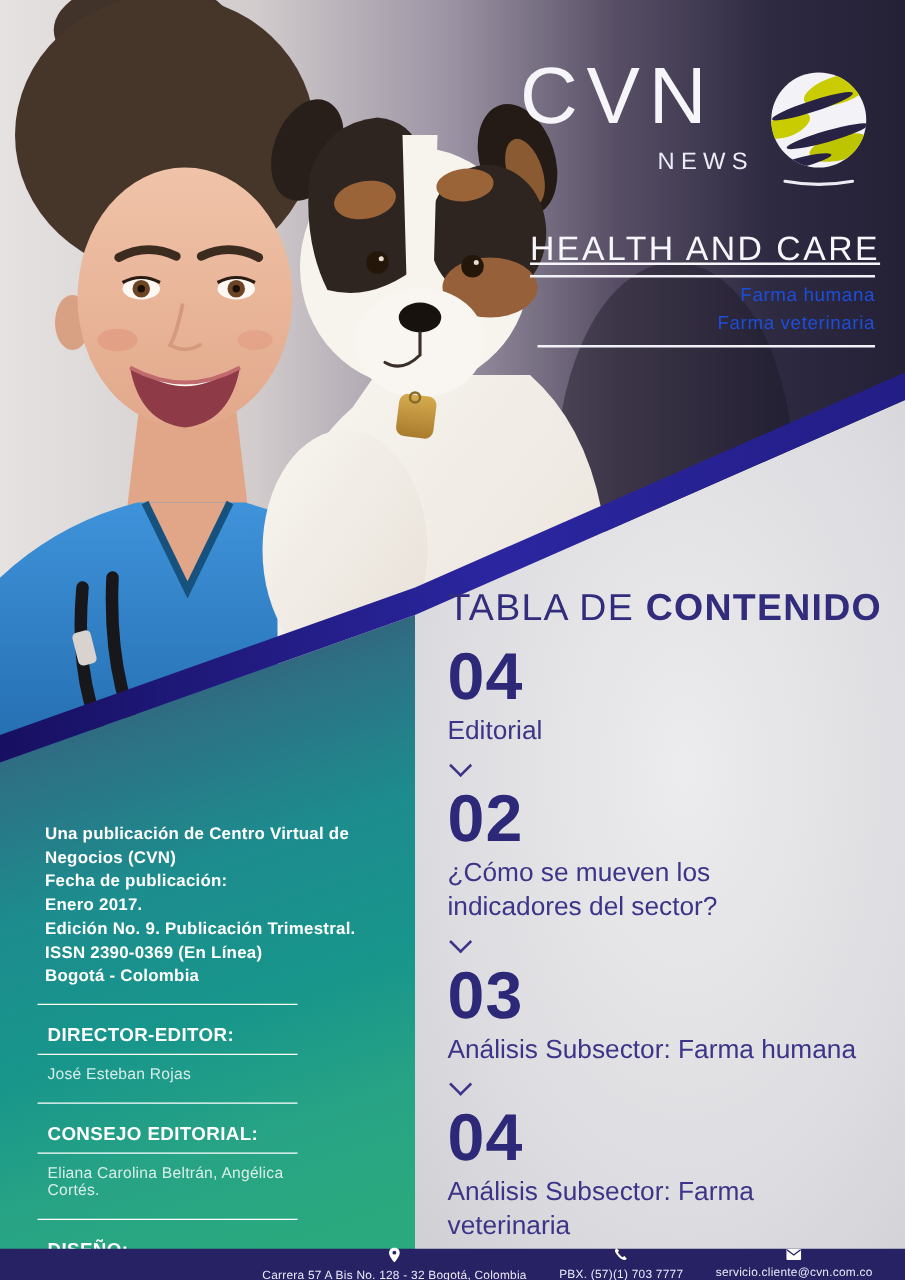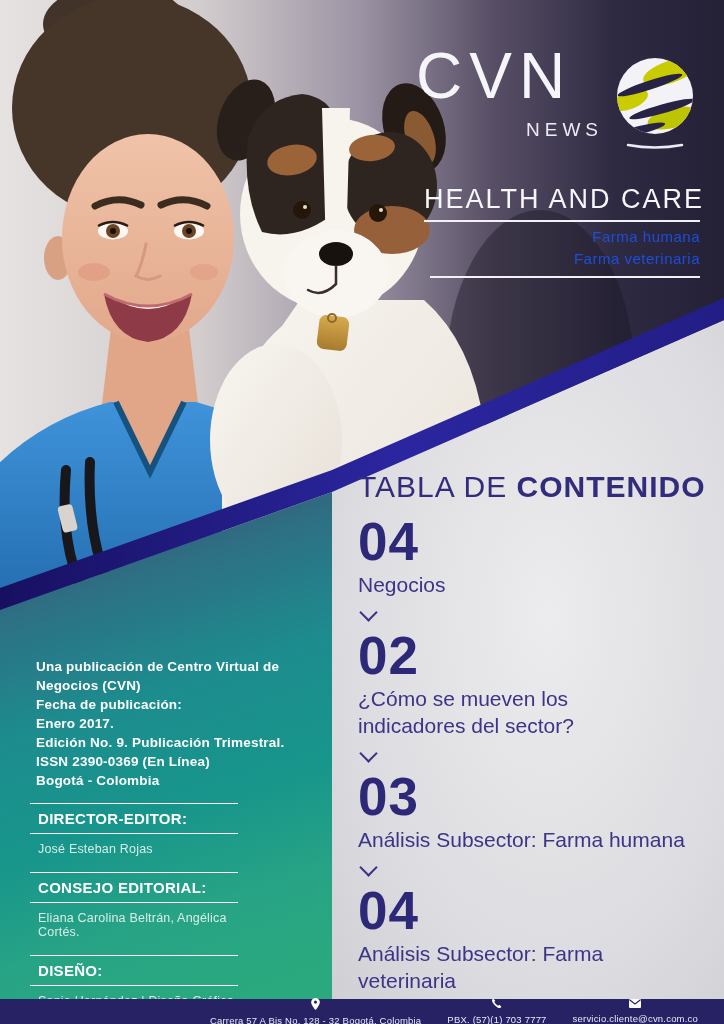--- a/index.html
+++ b/index.html
@@ -11,40 +11,40 @@
   }
   svg.bg{position:absolute;left:0;top:0;}
   
   .logo-cvn{position:absolute;left:416px;top:40px;font-size:64px;line-height:72px;
     letter-spacing:7px;color:#f6f5fa;font-weight:400;}
   .logo-news{position:absolute;left:526px;top:119px;font-size:19px;letter-spacing:5px;
     color:#edebf5;font-weight:300;}
   .globe{position:absolute;left:610px;top:52px;}
   
   .mast-title{position:absolute;left:424px;top:184px;width:278px;font-size:27px;
-    letter-spacing:2px;color:#f7f6fb;font-weight:300;white-space:nowrap;}
+    letter-spacing:2px;color:#f7f6fb;font-weight:300;white-space:nowrap;text-decoration:underline;}
   .mast-rule1{position:absolute;left:424px;top:220px;width:276px;height:2px;background:#f2f1f7;}
   .mast-sub{position:absolute;left:424px;top:226px;width:276px;text-align:right;
     font-size:15px;line-height:22px;color:#1d4ed8;font-weight:300;letter-spacing:.5px;}
   .mast-rule2{position:absolute;left:430px;top:276px;width:270px;height:2px;background:#f2f1f7;}
   
   .toc{position:absolute;left:358px;top:469px;width:336px;color:#322c7d;}
   .toc-heading{font-size:30px;line-height:36px;letter-spacing:1px;font-weight:300;white-space:nowrap;}
   .toc-heading b{font-weight:700;}
   .toc-num{font-size:53px;line-height:54px;font-weight:700;letter-spacing:1px;margin-top:10px;color:#2e2878;}
   .toc-label{font-size:21px;line-height:27px;font-weight:300;margin-top:2px;color:#3b3488;}
   .chev{width:13px;height:13px;border-left:2.5px solid #3b3488;border-bottom:2.5px solid #3b3488;
     transform:rotate(-45deg);margin:8px 0 0 4px;}
   
   .pubinfo{position:absolute;left:36px;top:657px;width:268px;color:#ffffff;
     font-size:13.5px;line-height:19px;font-weight:700;letter-spacing:.2px;}
   .credits{position:absolute;left:30px;top:803px;width:208px;color:#ffffff;}
   .credit{margin:0 0 16px 0;}
   .credit-role{font-size:15px;font-weight:700;letter-spacing:.3px;
-    border-top:1.5px solid #ffffff;border-bottom:1.5px solid #ffffff;padding:6px 0 6px 8px;}
+    border-top:1.5px solid #ffffff;border-bottom:1.5px solid #ffffff;padding:16px 0 6px 8px;}
   .credit-name{font-size:12.5px;font-weight:400;color:rgba(255,255,255,.82);
     margin:8px 0 0 8px;letter-spacing:.2px;}
   
   .footer{position:absolute;left:0;top:999px;width:724px;height:25px;background:#272264;
     display:flex;align-items:center;justify-content:flex-end;gap:26px;padding-right:26px;}
   .f-item{display:flex;align-items:center;gap:5px;color:#e9e9f7;font-size:9.5px;letter-spacing:.2px;flex-direction:column;}
   .f-item svg{display:block;}
 </style>
 </head>
 <body>
@@ -187,21 +187,21 @@
     <div>Farma humana</div>
     <div>Farma veterinaria</div>
   </div>
   <div class="mast-rule2"></div>
 
   <div class="toc">
     <div class="toc-heading"><span>TABLA DE </span><b>CONTENIDO</b></div>
 
     <div>
       <div class="toc-num">04</div>
-      <div class="toc-label">Negocios</div>
+      <div class="toc-label">Editorial</div>
       <div class="chev"></div>
     </div>
 
     <div>
       <div class="toc-num">02</div>
       <div class="toc-label">
         <div>¿Cómo se mueven los</div>
         <div>indicadores del sector?</div>
       </div>
       <div class="chev"></div>

